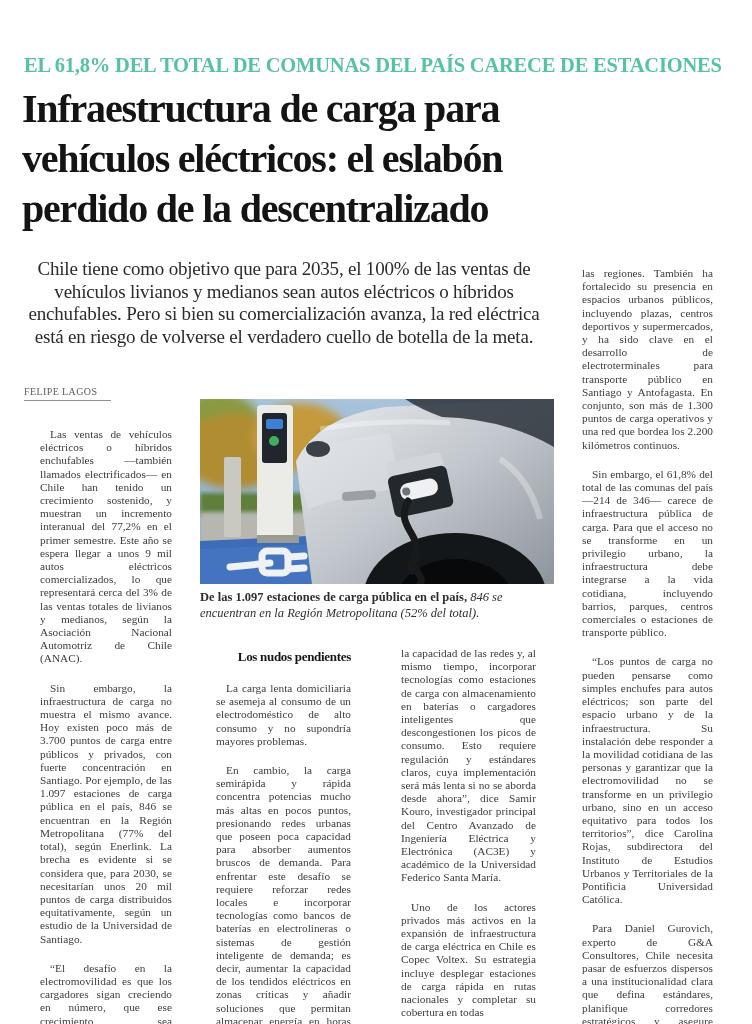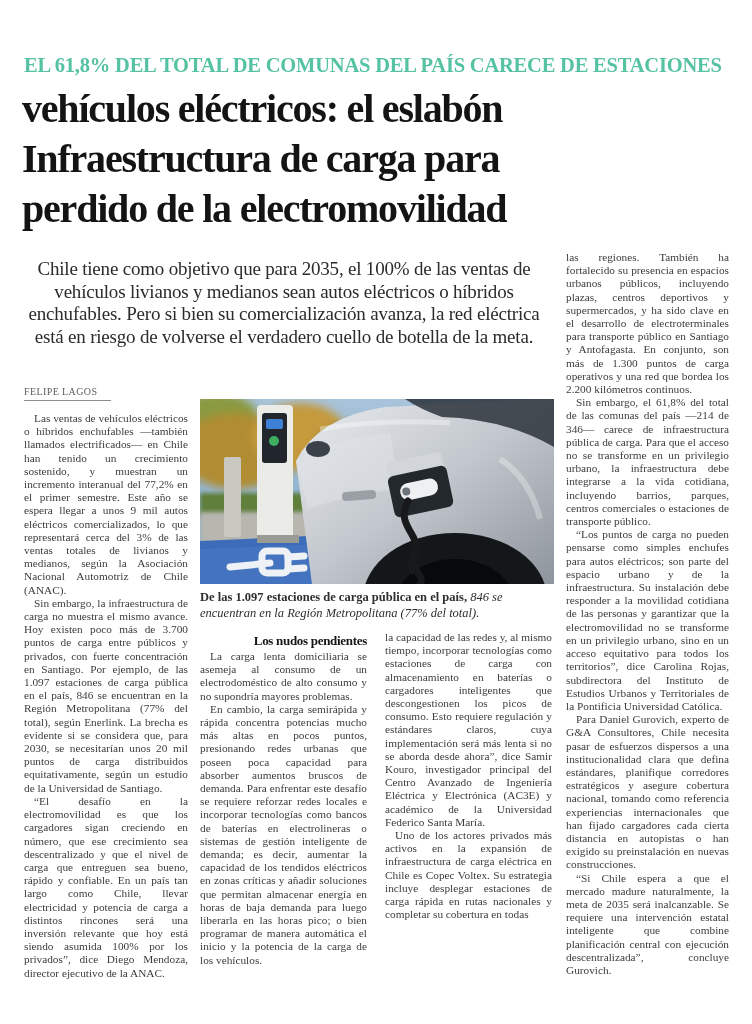--- a/index.html
+++ b/index.html
@@ -22,21 +22,21 @@
   .byline{
     position:absolute;left:24px;top:386px;
     font-size:10px;letter-spacing:0.4px;color:#5d5d5d;
     border-bottom:1px solid #8f8f8f;padding:0 14px 3px 0;
   }
   .col{
     position:absolute;width:164px;
     font-size:11.3px;line-height:13.2px;text-align:justify;color:#3c3c3c;
     hyphens:auto;-webkit-hyphens:auto;
   }
-  .col p{margin:0;}
+  .col p{margin:16px;}
   .col p.ind{text-indent:10px;}
   #col1{left:24px;top:412px;}
   #col2{left:200px;top:631px;width:167px;}
   #col3{left:385px;top:631px;width:167px;}
   #col4{left:566px;top:251px;width:163px;}
   .subhead{
     font-size:13px;line-height:19px;font-weight:bold;color:#161616;
     letter-spacing:-0.3px;text-align:right;margin:0 0 10px 0;text-indent:0;
   }
   .subhead2{margin-top:14px;}
@@ -52,23 +52,23 @@
   .caption .cap-i{font-style:italic;}
 </style>
 </head>
 <body>
 
 <div class="page">
 
   <div class="kicker" style="color:#55c2a2">EL 61,8% DEL TOTAL DE COMUNAS DEL PAÍS CARECE DE ESTACIONES</div>
 
   <div class="headline">
+    <div>Infraestructura de carga para</div>
     <div>vehículos eléctricos: el eslabón</div>
-    <div>Infraestructura de carga para</div>
-    <div>perdido de la electromovilidad</div>
+    <div>perdido de la descentralizado</div>
   </div>
 
   <div class="lead">Chile tiene como objetivo que para 2035, el 100% de las ventas de vehículos livianos y medianos sean autos eléctricos o híbridos enchufables. Pero si bien su comercialización avanza, la red eléctrica está en riesgo de volverse el verdadero cuello de botella de la meta.</div>
 
   <div class="byline">FELIPE LAGOS</div>
 
   <div class="photo">
     <svg width="354" height="185" viewBox="0 0 354 185">
       <defs>
         <linearGradient id="sky" x1="0" y1="0" x2="0" y2="1">
@@ -127,21 +127,21 @@
         <rect x="190" y="72" width="60" height="42" rx="6" fill="#23282c"></rect>
         <rect x="200" y="82" width="38" height="17" rx="8" fill="#eef0f2"></rect>
         <circle cx="206" cy="90" r="4" fill="#6d737a"></circle>
       </g>
       <path d="M208,102 C194,128 224,136 214,156 C208,170 226,176 220,185" stroke="#17191b" stroke-width="7" fill="none" stroke-linecap="round"></path>
       <path d="M214,150 q8,6 0,12 q-8,6 0,12" stroke="#17191b" stroke-width="6" fill="none"></path>
     </svg>
   </div>
 
   <div class="caption">
-    <span class="cap-b">De las 1.097 estaciones de carga pública en el país,</span><span class="cap-i"> 846 se encuentran en la Región Metropolitana (77% del total).</span>
+    <span class="cap-b">De las 1.097 estaciones de carga pública en el país,</span><span class="cap-i"> 846 se encuentran en la Región Metropolitana (52% del total).</span>
   </div>
 
   <div class="col" id="col1">
     <p class="ind">Las ventas de vehículos eléctricos o híbridos enchufables —también llamados electrificados— en Chile han tenido un crecimiento sostenido, y muestran un incremento interanual del 77,2% en el primer semestre. Este año se espera llegar a unos 9 mil autos eléctricos comercializados, lo que representará cerca del 3% de las ventas totales de livianos y medianos, según la Asociación Nacional Automotriz de Chile (ANAC).</p>
     <p class="ind">Sin embargo, la infraestructura de carga no muestra el mismo avance. Hoy existen poco más de 3.700 puntos de carga entre públicos y privados, con fuerte concentración en Santiago. Por ejemplo, de las 1.097 estaciones de carga pública en el país, 846 se encuentran en la Región Metropolitana (77% del total), según Enerlink. La brecha es evidente si se considera que, para 2030, se necesitarían unos 20 mil puntos de carga distribuidos equitativamente, según un estudio de la Universidad de Santiago.</p>
     <p class="ind">“El desafío en la electromovilidad es que los cargadores sigan creciendo en número, que ese crecimiento sea descentralizado y que el nivel de carga que entreguen sea bueno, rápido y confiable. En un país tan largo como Chile, llevar electricidad y potencia de carga a distintos rincones será una inversión relevante que hoy está siendo asumida 100% por los privados”, dice Diego Mendoza, director ejecutivo de la ANAC.</p>
   </div>
 
   <div class="col" id="col2">
     <p class="subhead">Los nudos pendientes</p>

